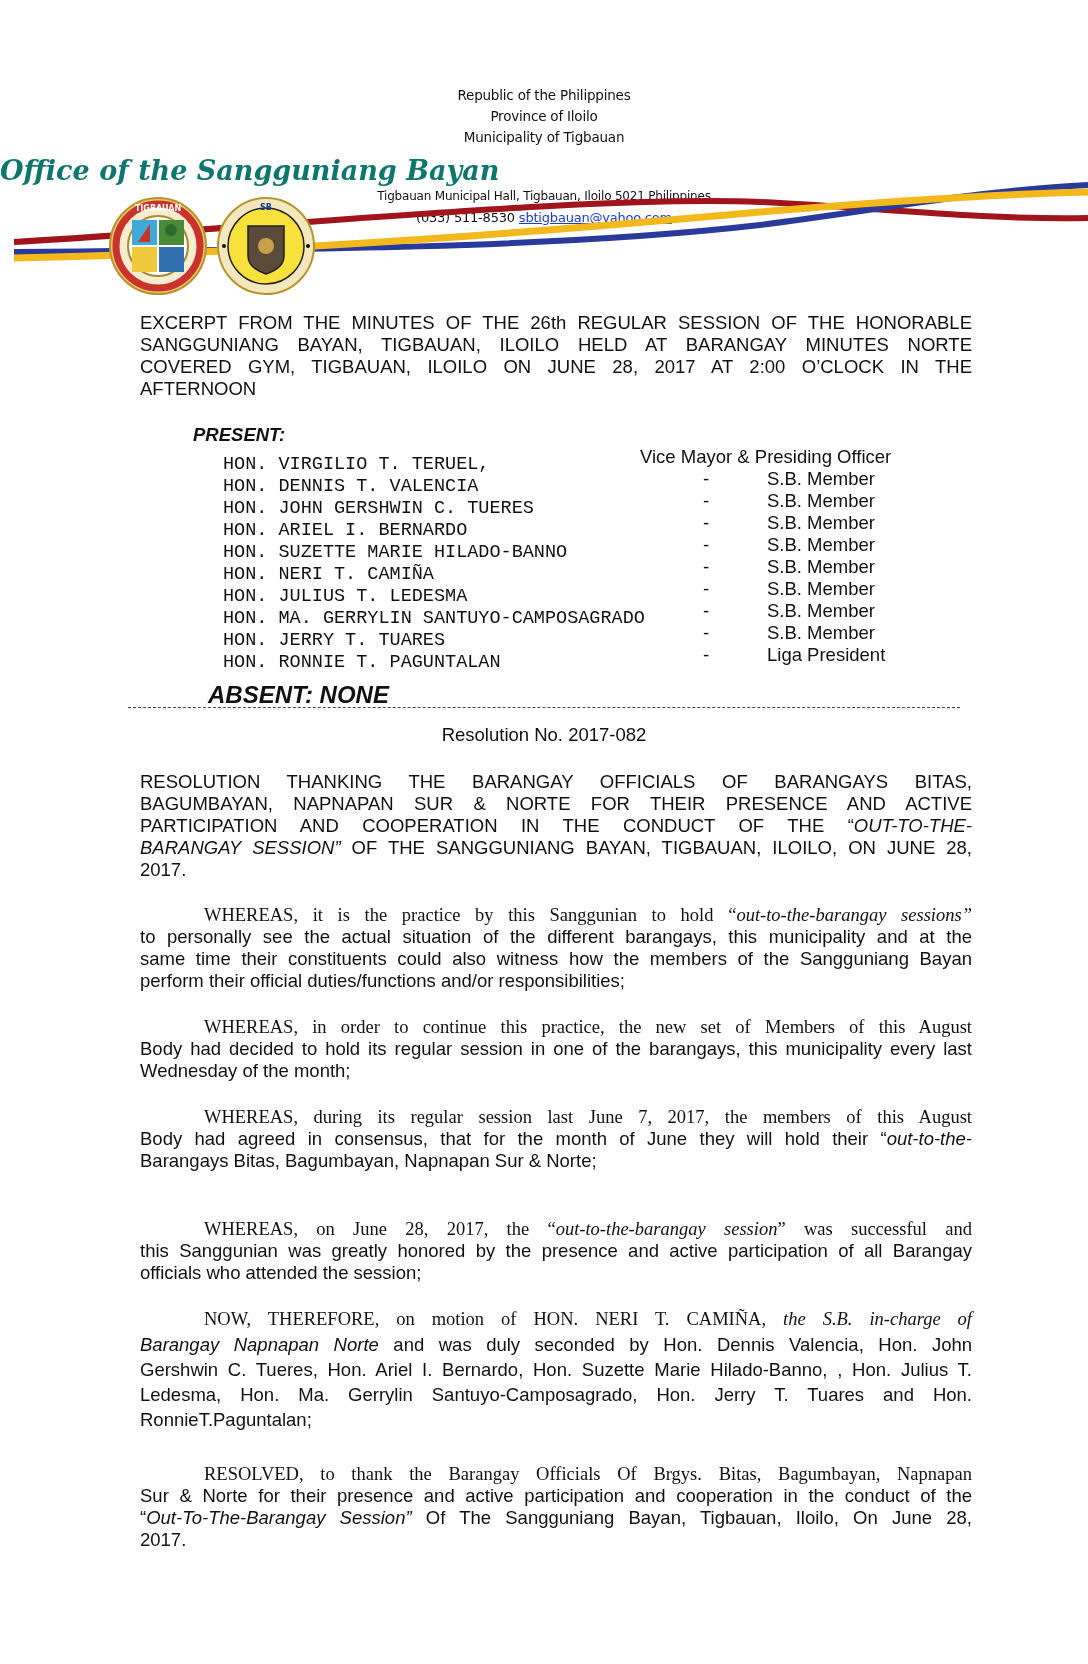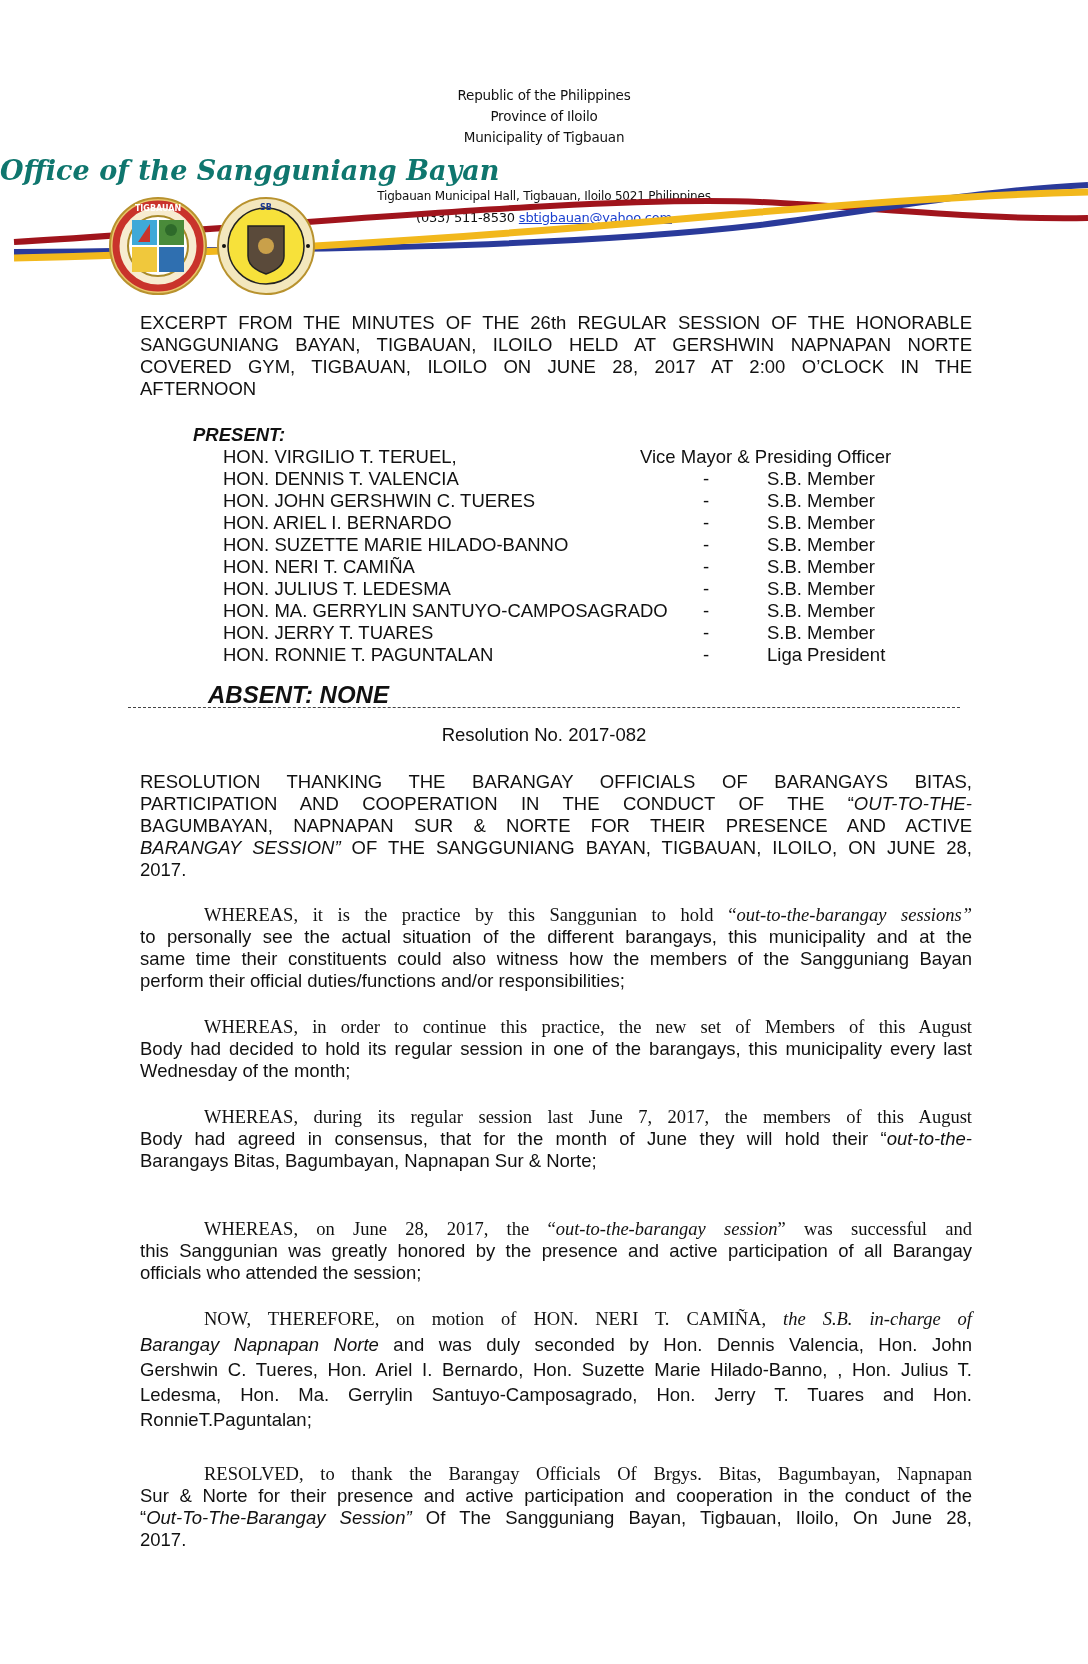--- a/index.html
+++ b/index.html
@@ -16,21 +16,21 @@
     
     .block { position: absolute; left: 128px; width: 832px; font-size: 18.5px; line-height: 22px; }
     .justify { text-align: justify; text-align-last: left; margin-left: 12px; }
     .justify .ln { display: block; text-align: justify; text-align-last: justify; }
     .justify .ln.last { text-align-last: left; }
     .indent { padding-left: 64px; font-family: Liberation Serif, serif; }
     em { font-style: italic; }
 
     .present-label { position: absolute; left: 193px; top: 424px; font-weight: bold; font-style: italic; font-size: 18.5px; }
     .member-row { position: absolute; left: 223px; width: 700px; height: 22px; font-size: 18.5px; }
-    .member-name { position: absolute; left: 0; top: 0; white-space: nowrap; }
+    .member-name { position: absolute; left: 0; top: 8px; white-space: nowrap; font-family: Liberation Mono, monospace; }
     .member-dash { position: absolute; left: 480px; top: 0; }
     .member-role { position: absolute; left: 544px; top: 0; white-space: nowrap; }
     .member-role.vm { left: 417px; }
     .absent { position: absolute; left: 208px; top: 681px; font-weight: bold; font-style: italic; font-size: 24px; }
     .dashline { position: absolute; left: 128px; width: 832px; top: 707px; height: 2px; border-top: 1.5px dashed #444; }
     .reso-no { position: absolute; left: 0; width: 1088px; text-align: center; top: 724px; font-weight: normal; font-size: 18.5px; }
   </style>
 </head>
 <body>
 
@@ -70,21 +70,21 @@
     <circle cx="50" cy="50" r="38" fill="#f7e13a" stroke="#222" stroke-width="1.5"></circle>
     <path d="M32 30 L68 30 L68 60 Q68 72 50 78 Q32 72 32 60 Z" fill="#5a4a3a" stroke="#222" stroke-width="1.5"></path>
     <circle cx="50" cy="50" r="8" fill="#c9a04a"></circle>
     <text x="50" y="14" font-size="8" text-anchor="middle" fill="#1d3b8f" font-family="DejaVu Sans, sans-serif" font-weight="bold">SB</text>
     <circle cx="8" cy="50" r="2" fill="#111"></circle>
     <circle cx="92" cy="50" r="2" fill="#111"></circle>
   </svg>
 
   <div class="block justify" style="top:312px">
     <span class="ln">EXCERPT FROM THE MINUTES OF THE 26th REGULAR SESSION OF THE HONORABLE</span>
-    <span class="ln">SANGGUNIANG  BAYAN, TIGBAUAN, ILOILO HELD AT GERSHWIN NAPNAPAN NORTE</span>
+    <span class="ln">SANGGUNIANG  BAYAN, TIGBAUAN, ILOILO HELD AT BARANGAY MINUTES NORTE</span>
     <span class="ln">COVERED GYM, TIGBAUAN, ILOILO ON JUNE 28, 2017 AT 2:00 O’CLOCK IN THE</span>
     <span class="ln last">AFTERNOON</span>
   </div>
 
   <div class="present-label">PRESENT:</div>
 
   <div class="member-row" style="top:446px">
     <span class="member-name">HON. VIRGILIO T. TERUEL,</span>
     <span class="member-role vm">Vice Mayor &amp; Presiding Officer</span>
   </div>
@@ -133,22 +133,22 @@
     <span class="member-dash">-</span>
     <span class="member-role">Liga President</span>
   </div>
 
   <div class="absent">ABSENT:  NONE</div>
   <div class="dashline"></div>
   <div class="reso-no">Resolution No. 2017-082</div>
 
   <div class="block justify" style="top:771px">
     <span class="ln">RESOLUTION THANKING THE BARANGAY OFFICIALS OF BARANGAYS BITAS,</span>
+    <span class="ln">BAGUMBAYAN, NAPNAPAN SUR &amp; NORTE FOR THEIR PRESENCE AND ACTIVE</span>
     <span class="ln"><span>PARTICIPATION AND COOPERATION IN THE CONDUCT OF THE “</span><em>OUT-TO-THE-</em></span>
-    <span class="ln">BAGUMBAYAN, NAPNAPAN SUR &amp; NORTE FOR THEIR PRESENCE AND ACTIVE</span>
     <span class="ln"><em>BARANGAY SESSION”</em><span> OF THE SANGGUNIANG BAYAN, TIGBAUAN, ILOILO, ON JUNE 28,</span></span>
     <span class="ln last">2017.</span>
   </div>
 
   <div class="block justify" style="top:904px">
     <span class="ln indent"><span>WHEREAS, it is the practice by this Sanggunian to hold “</span><em>out-to-the-barangay sessions”</em></span>
     <span class="ln">to personally see the actual situation of the different barangays, this municipality and at the</span>
     <span class="ln">same time their constituents could also witness how the members of the Sangguniang Bayan</span>
     <span class="ln last">perform their official duties/functions and/or responsibilities;</span>
   </div>

